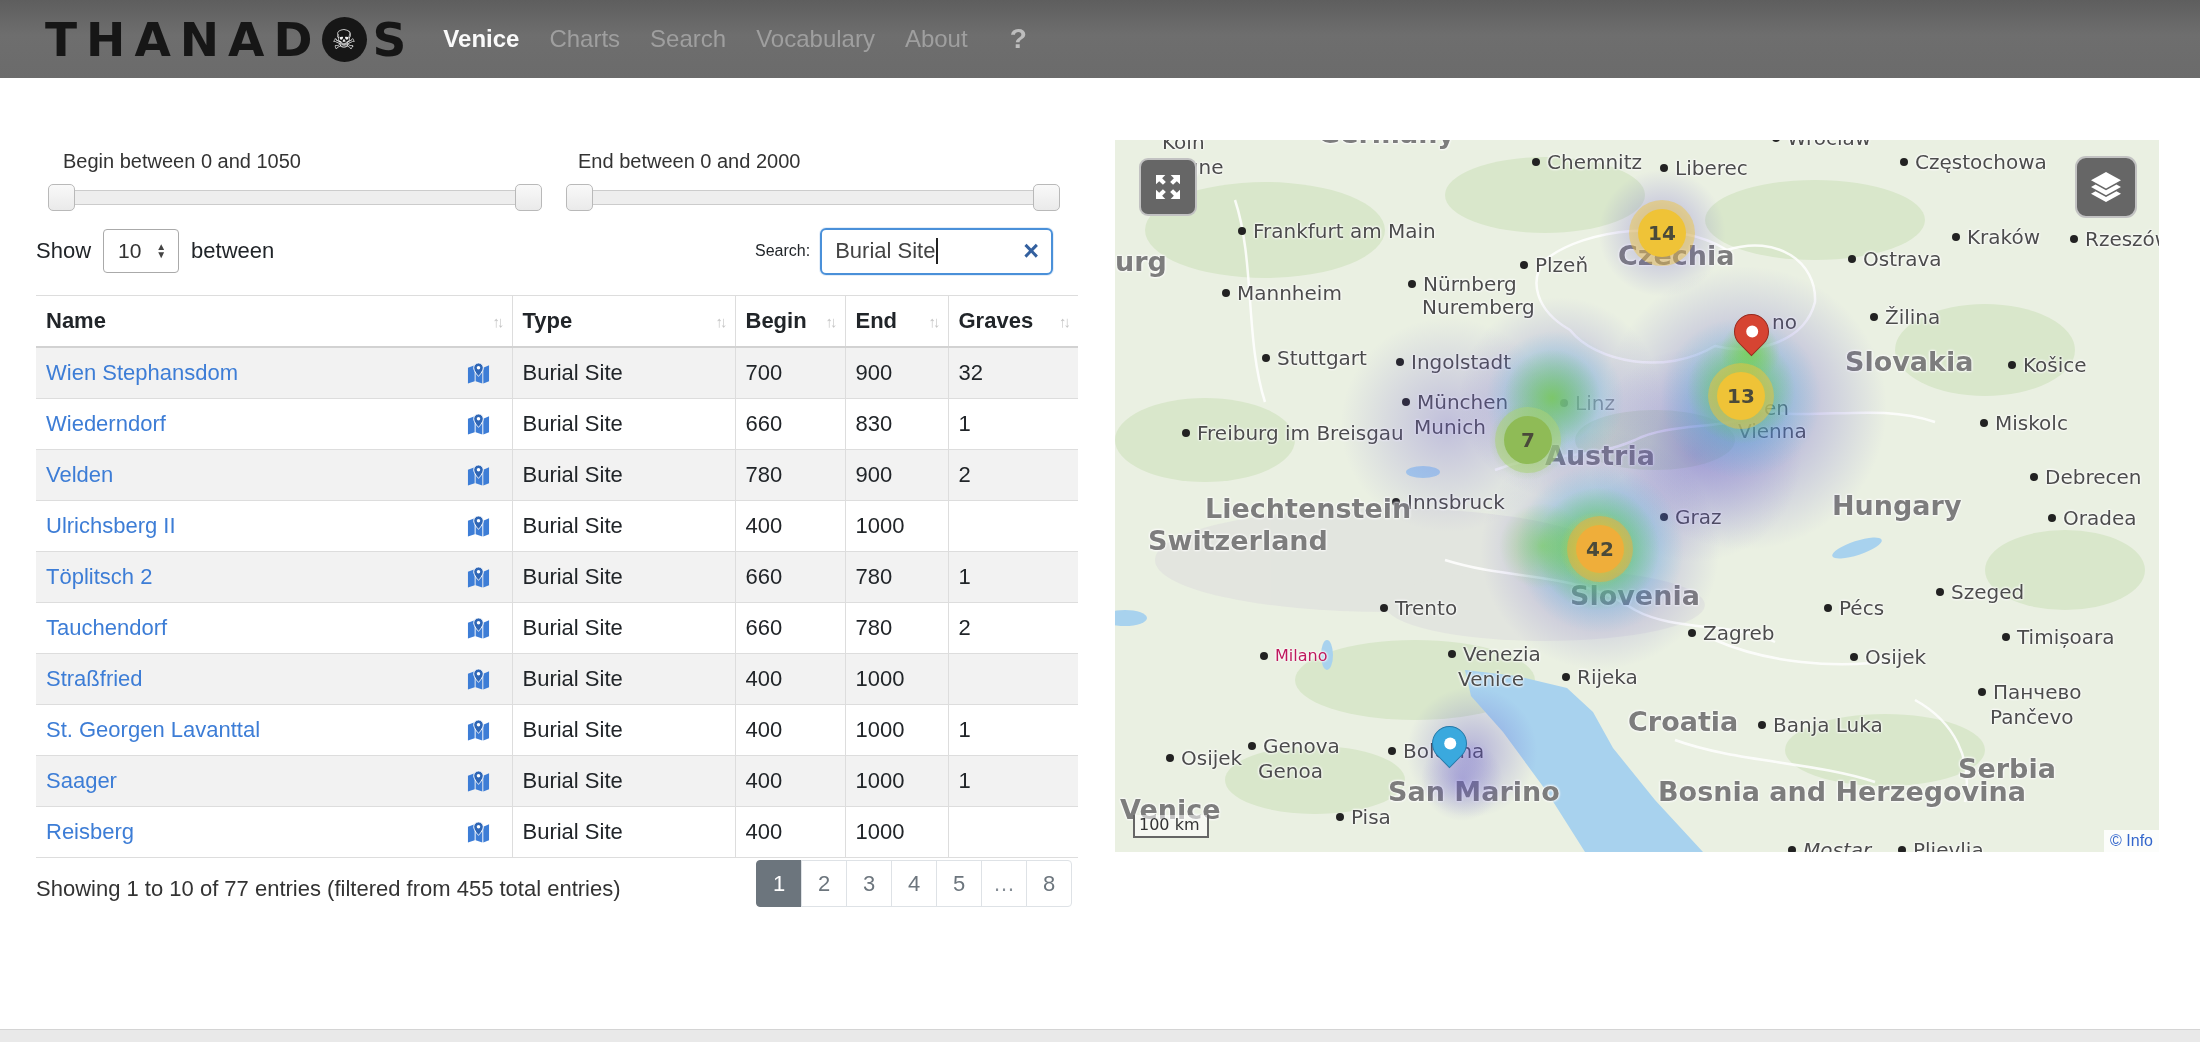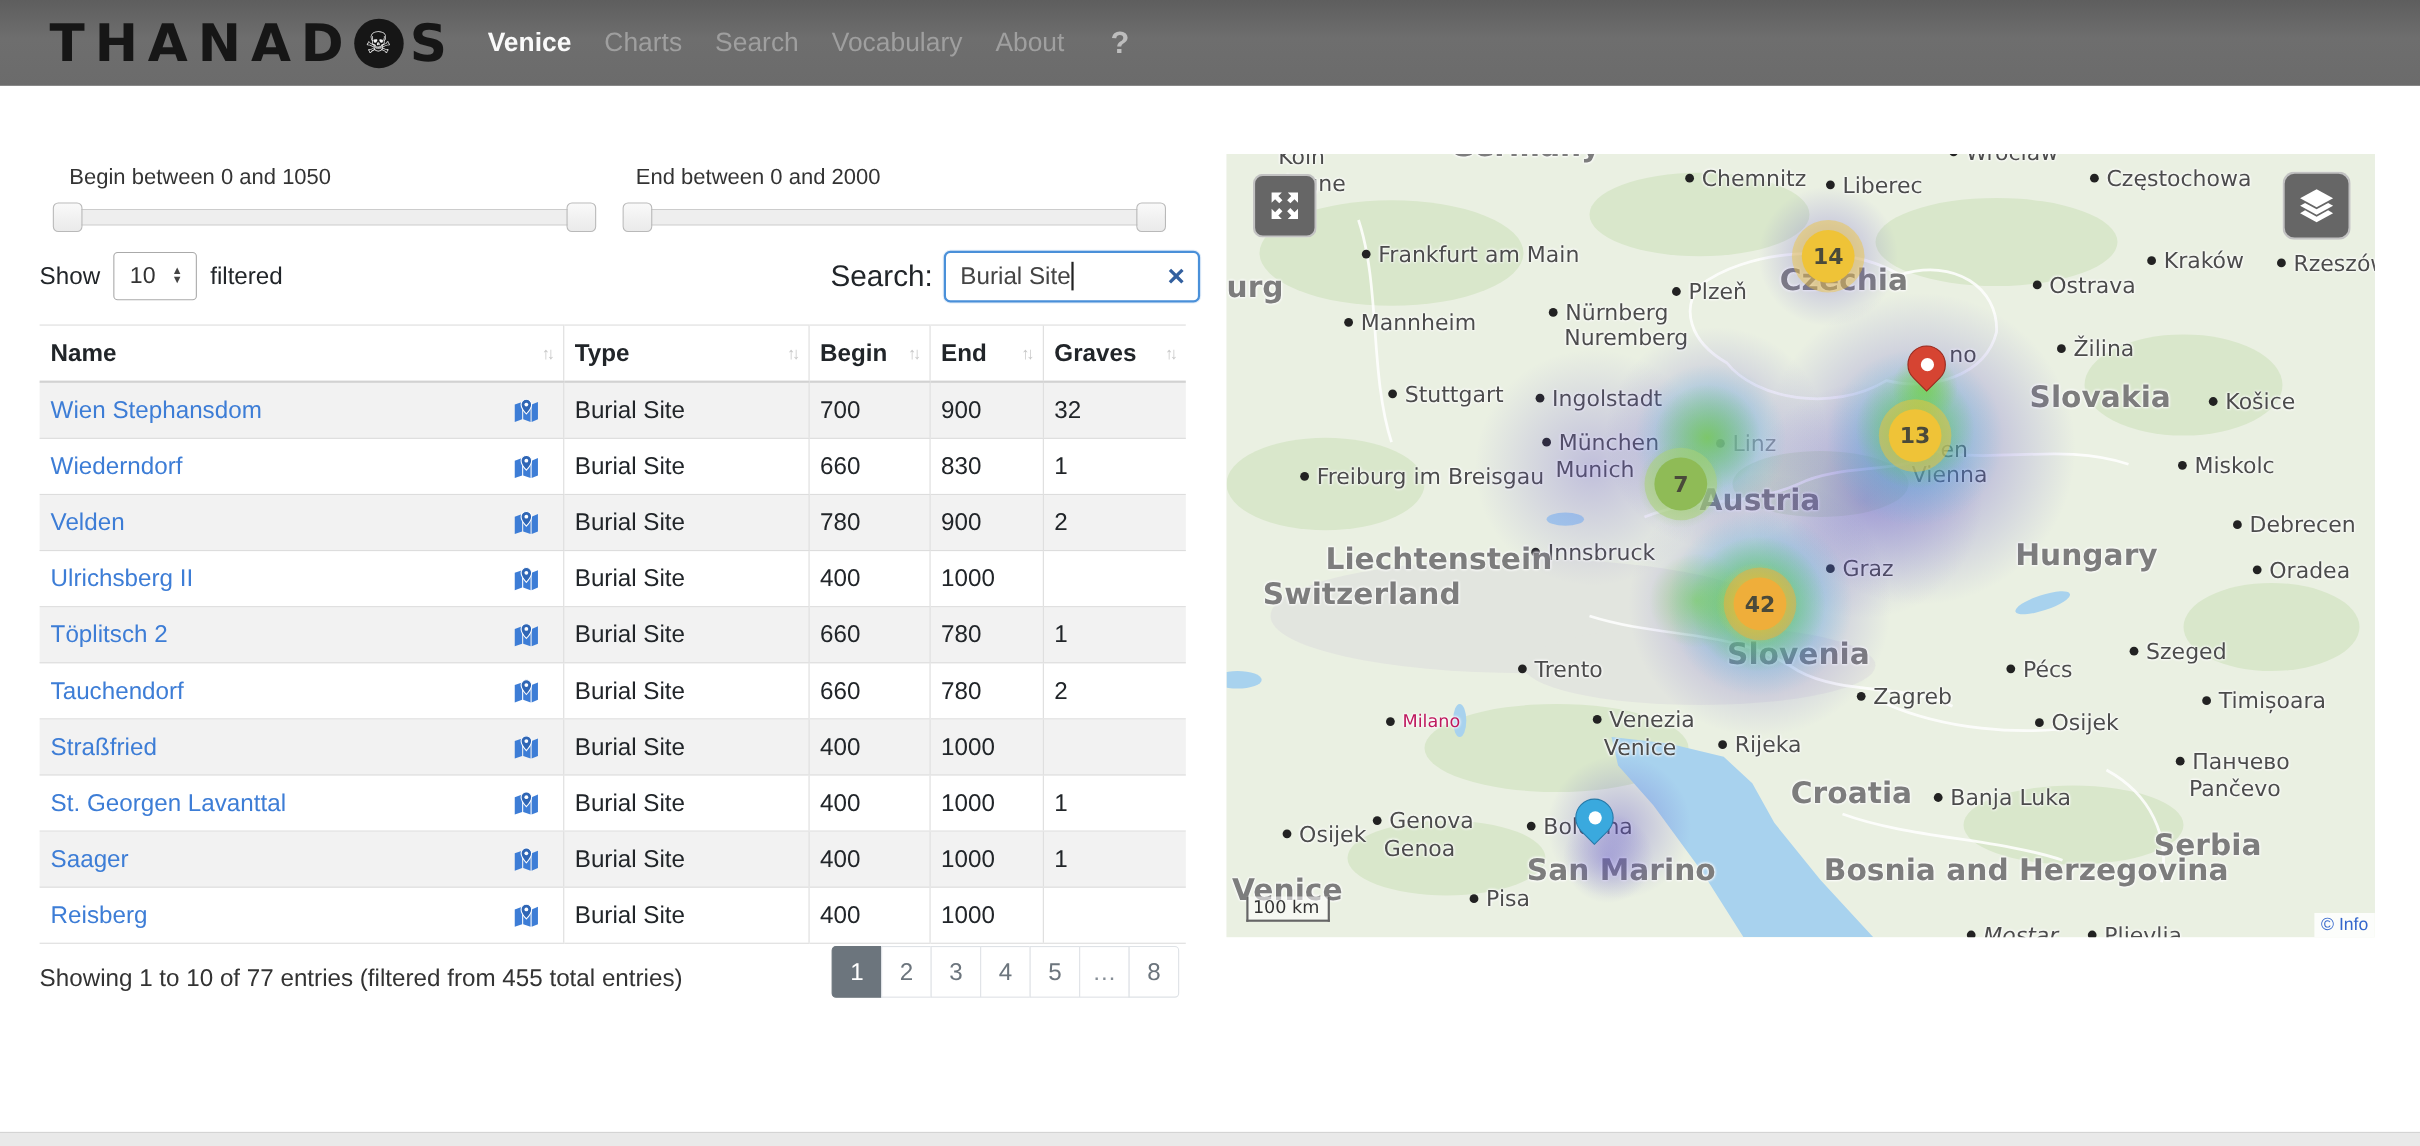--- a/index.html
+++ b/index.html
@@ -26,21 +26,21 @@
     background:linear-gradient(#f9f9f9,#eaeaea); cursor:pointer; }
   .handle.left { left:-2px; } .handle.right { right:-2px; }
 
   .show-row { position:absolute; left:36px; top:228px; height:46px; display:flex; align-items:center; font-size:22px; color:#212529; }
   .entries-select { display:flex; align-items:center; justify-content:space-between; width:76px; height:44px;
     border:1px solid #aaa; border-radius:4px; background:#fff; margin:0 12px; padding:0 12px 0 14px; cursor:pointer; }
   .entries-select .val { font-size:21px; color:#333; }
   .spin { display:flex; flex-direction:column; font-size:10px; color:#444; line-height:8px; }
 
   .search-row { position:absolute; left:755px; top:227px; height:48px; display:flex; align-items:center; }
-  .search-row .lbl { font-size:27px; color:#212529; margin-right:10px; }
+  .search-row .lbl { font-size:16px; color:#212529; margin-right:10px; }
   .search-box { position:relative; width:233px; height:47px; border:2px solid #4a90d9; border-radius:6px;
     background:#fff; display:flex; align-items:center; padding-left:13px; box-shadow:0 0 0 1px rgba(74,144,217,.15); }
   .search-box .txt { font-size:22px; color:#444; }
   .caret { width:2px; height:26px; background:#222; margin-left:1px; }
   .clear-x { position:absolute; right:12px; font-size:27px; font-weight:bold; color:#33609f; cursor:pointer; line-height:20px; }
 
   
   .tbl { position:absolute; left:36px; top:295px; width:1042px; border-collapse:collapse; table-layout:fixed;
     font-size:22px; color:#212529; }
   .tbl col.c0{width:476px}.tbl col.c1{width:223px}.tbl col.c2{width:110px}.tbl col.c3{width:103px}.tbl col.c4{width:130px}
@@ -129,21 +129,21 @@
 
   <div class="show-row">
     <span>Show</span>
     <div class="entries-select">
       <span class="val">10</span>
       <span class="spin">
           <span>▲</span>
           <span>▼</span>
         </span>
     </div>
-    <span>filtered</span>
+    <span>between</span>
   </div>
 
   <div class="search-row">
     <span class="lbl">Search:</span>
     <div class="search-box">
       <span class="txt">Burial Site</span>
       <span class="caret"></span>
       <span class="clear-x">×</span>
     </div>
   </div>

